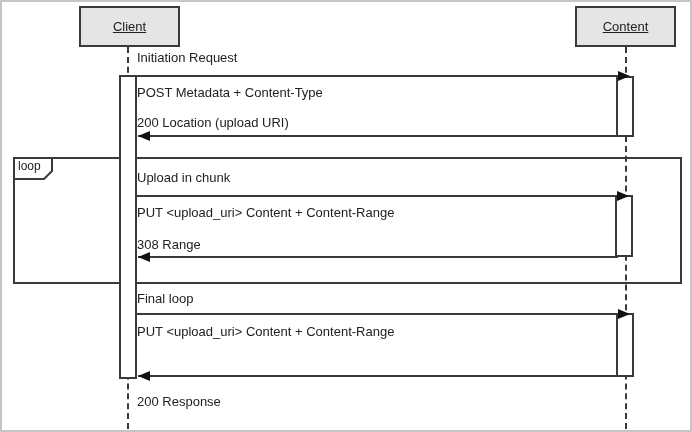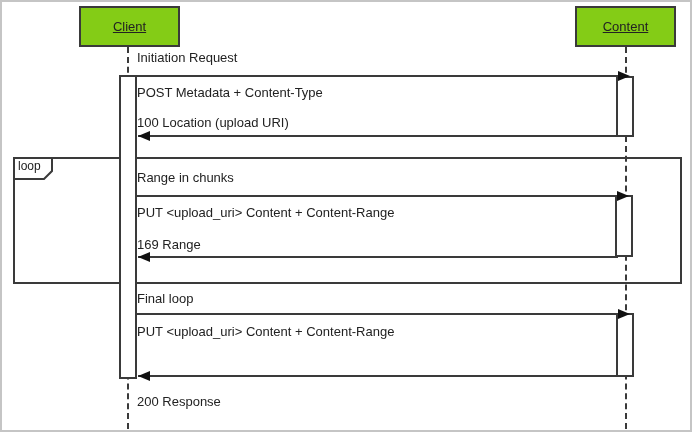--- a/index.html
+++ b/index.html
@@ -13,21 +13,21 @@
     overflow: hidden;
     font-family: "Liberation Sans", sans-serif;
     color: #222222;
   }
   .actor-box {
     position: absolute;
     top: 4px;
     width: 101px;
     height: 41px;
     border: 2px solid #3a3a3a;
-    background: #84cc16;
+    background: #e5e5e5;
     display: flex;
     align-items: center;
     justify-content: center;
     font-size: 13px;
     z-index: 5;
   }
   .actor-box .actor-label { text-decoration: underline; }
   .actor-client { left: 77px; }
   .actor-server { left: 573px; }
   .lifeline {
@@ -126,29 +126,29 @@
 
   <div class="activation activation-client"></div>
   <div class="activation activation-server-1"></div>
   <div class="activation activation-server-2"></div>
   <div class="activation activation-server-3"></div>
 
   <div class="msg-label" style="top:48px;">Initiation Request</div>
   <div class="msg-line msg-request" style="top:73px;"></div>
   <div class="arrowhead arrow-right" style="left:616px; top:69px;"></div>
   <div class="msg-label" style="top:83px;">POST Metadata + Content-Type</div>
-  <div class="msg-label" style="top:113px;">100 Location (upload URI)</div>
+  <div class="msg-label" style="top:113px;">200 Location (upload URI)</div>
   <div class="msg-line msg-response" style="top:133px;"></div>
   <div class="arrowhead arrow-left" style="left:136px; top:129px;"></div>
 
-  <div class="msg-label" style="top:168px;">Range in chunks</div>
+  <div class="msg-label" style="top:168px;">Upload in chunk</div>
   <div class="msg-line msg-request" style="top:193px;"></div>
   <div class="arrowhead arrow-right" style="left:615px; top:189px;"></div>
   <div class="msg-label" style="top:203px;">PUT &lt;upload_uri&gt; Content + Content-Range</div>
-  <div class="msg-label" style="top:235px;">169 Range</div>
+  <div class="msg-label" style="top:235px;">308 Range</div>
   <div class="msg-line msg-response" style="top:254px;"></div>
   <div class="arrowhead arrow-left" style="left:136px; top:250px;"></div>
 
   <div class="msg-label" style="top:289px;">Final loop</div>
   <div class="msg-line msg-request" style="top:311px;"></div>
   <div class="arrowhead arrow-right" style="left:616px; top:307px;"></div>
   <div class="msg-label" style="top:322px;">PUT &lt;upload_uri&gt; Content + Content-Range</div>
   <div class="msg-label" style="top:350px;margin-top:42px;">200 Response</div>
   <div class="msg-line msg-response" style="top:373px;"></div>
   <div class="arrowhead arrow-left" style="left:136px; top:369px;"></div>

